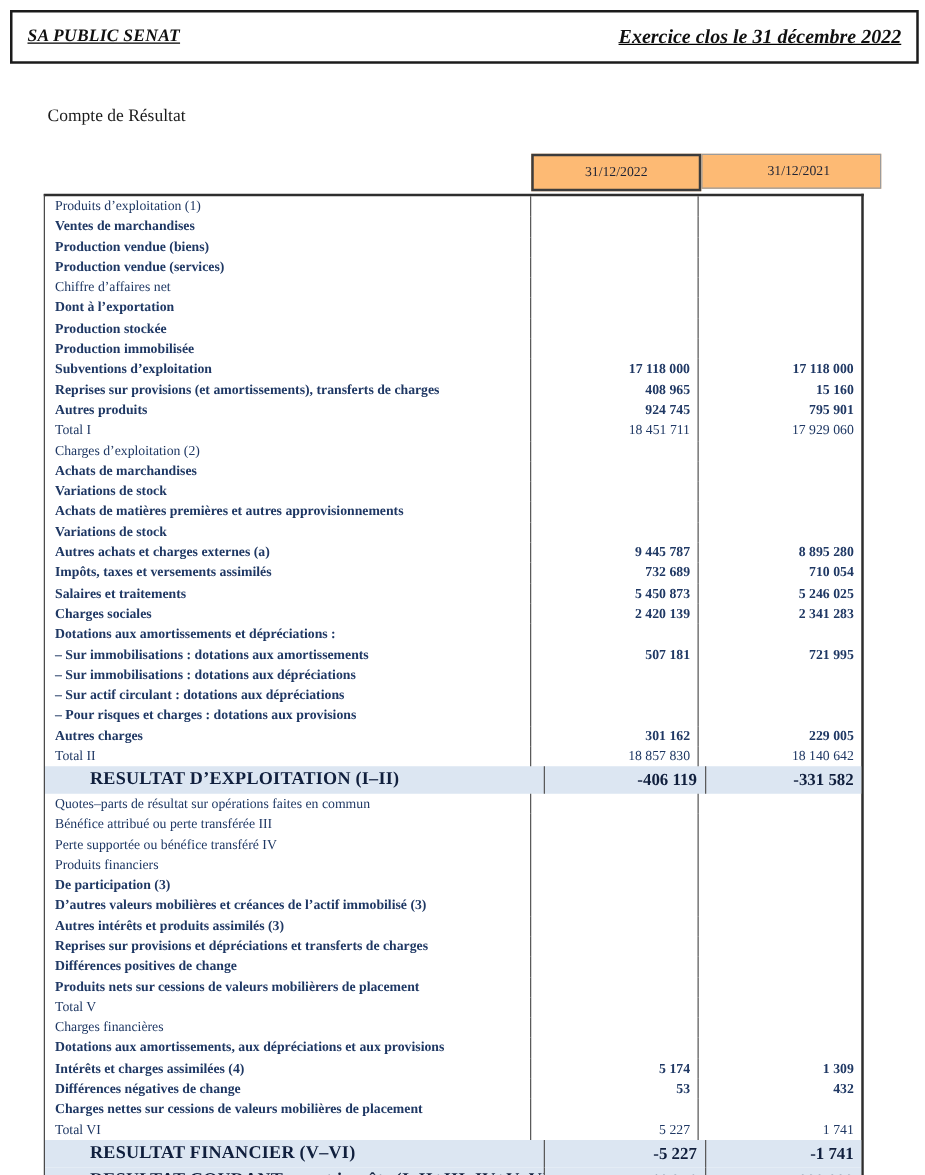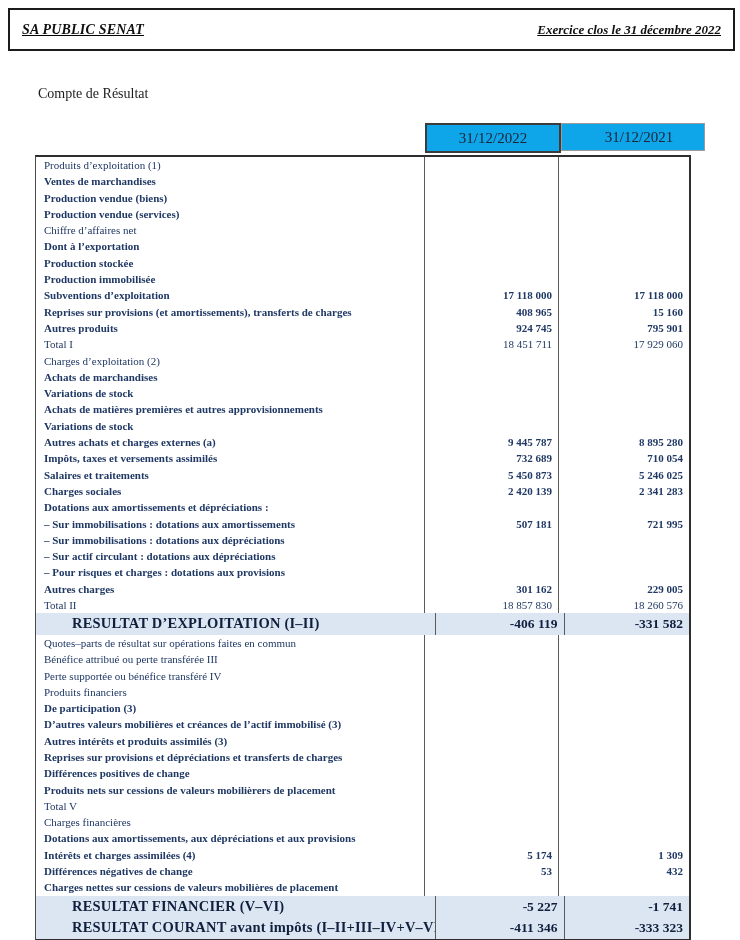--- a/index.html
+++ b/index.html
@@ -11,30 +11,30 @@
   }
   
   .banner{
     position:absolute;left:8px;top:8px;width:699px;height:39px;
     border:2px solid #1b1b1b;
     display:flex;align-items:center;justify-content:space-between;
     padding:0 12px;
     text-decoration:underline;
   }
   .banner .company{font-size:14px;font-weight:bold;font-style:italic;color:#101010;letter-spacing:.2px;}
-  .banner .exercise{font-size:13px;font-weight:bold;font-style:italic;color:#101010;}
+  .banner .exercise{font-size:16px;font-weight:bold;font-style:italic;color:#101010;}
   
   .page-title{
     position:absolute;left:38px;top:86px;font-size:14px;color:#1c1c1c;
   }
   
   .datebox{
     position:absolute;top:123px;height:26px;
     display:flex;align-items:center;justify-content:center;
-    font-size:15px;color:#1d2335;background:#0ea5e9;
+    font-size:11px;color:#1d2335;background:#fdba74;
   }
   .datebox.c2022{left:425px;width:132px;border:2px solid #3c3c3c;}
   .datebox.c2021{left:561px;width:130px;border:1px solid #9b9b9b;padding-left:12px;}
   
   .table{
     position:absolute;left:35px;top:155px;width:656px;
     border-top:2px solid #2e2e2e;border-bottom:2px solid #2e2e2e;
     border-left:1px solid #4a4a4a;border-right:2px solid #2e2e2e;
     box-sizing:border-box;background:#fff;
   }
@@ -230,21 +230,21 @@
 
   <div class="row r-bold">
     <div class="cell-label">Autres charges</div>
     <div class="cell-val cell-v2022">301 162</div>
     <div class="cell-val cell-v2021">229 005</div>
   </div>
 
   <div class="row r-plain">
     <div class="cell-label">Total II</div>
     <div class="cell-val cell-v2022">18 857 830</div>
-    <div class="cell-val cell-v2021">18 260 576</div>
+    <div class="cell-val cell-v2021">18 140 642</div>
   </div>
 
   <div class="row r-result">
     <div class="cell-label">RESULTAT D’EXPLOITATION (I–II)</div>
     <div class="cell-val cell-v2022">-406 119</div>
     <div class="cell-val cell-v2021">-331 582</div>
   </div>
 
   <div class="row r-plain">
     <div class="cell-label">Quotes–parts de résultat sur opérations faites en commun</div>
@@ -335,20 +335,25 @@
     <div class="cell-val cell-v2022">53</div>
     <div class="cell-val cell-v2021">432</div>
   </div>
 
   <div class="row r-bold">
     <div class="cell-label">Charges nettes sur cessions de valeurs mobilières de placement</div>
     <div class="cell-val cell-v2022"></div>
     <div class="cell-val cell-v2021"></div>
   </div>
 
+  <div class="row r-plain">
+    <div class="cell-label">Total VI</div>
+    <div class="cell-val cell-v2022">5 227</div>
+    <div class="cell-val cell-v2021">1 741</div>
+  </div>
 
   <div class="row r-result">
     <div class="cell-label">RESULTAT FINANCIER (V–VI)</div>
     <div class="cell-val cell-v2022">-5 227</div>
     <div class="cell-val cell-v2021">-1 741</div>
   </div>
 
   <div class="row r-result">
     <div class="cell-label">RESULTAT COURANT avant impôts (I–II+III–IV+V–VI)</div>
     <div class="cell-val cell-v2022">-411 346</div>

